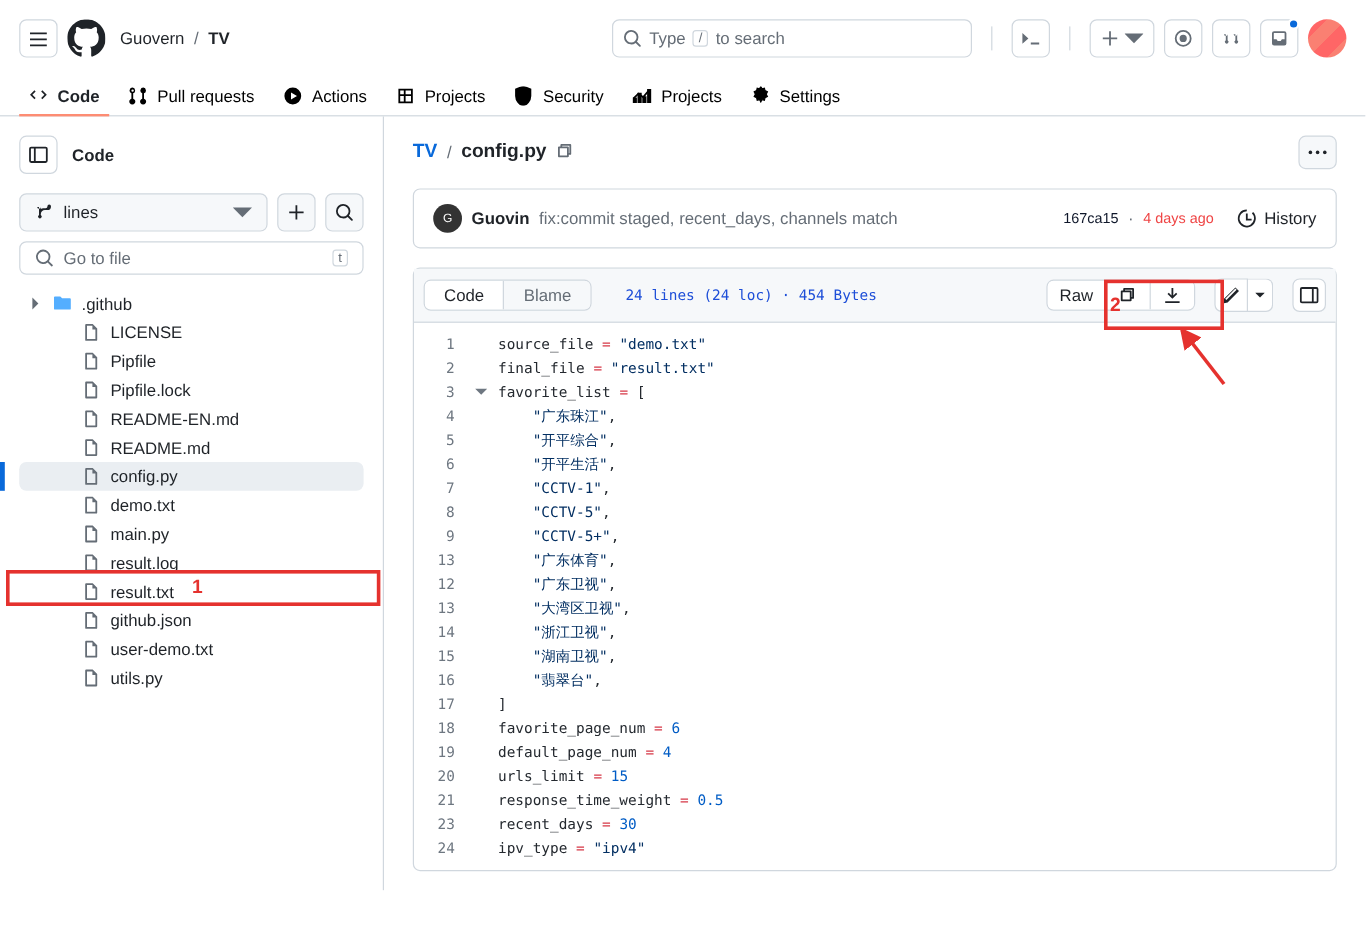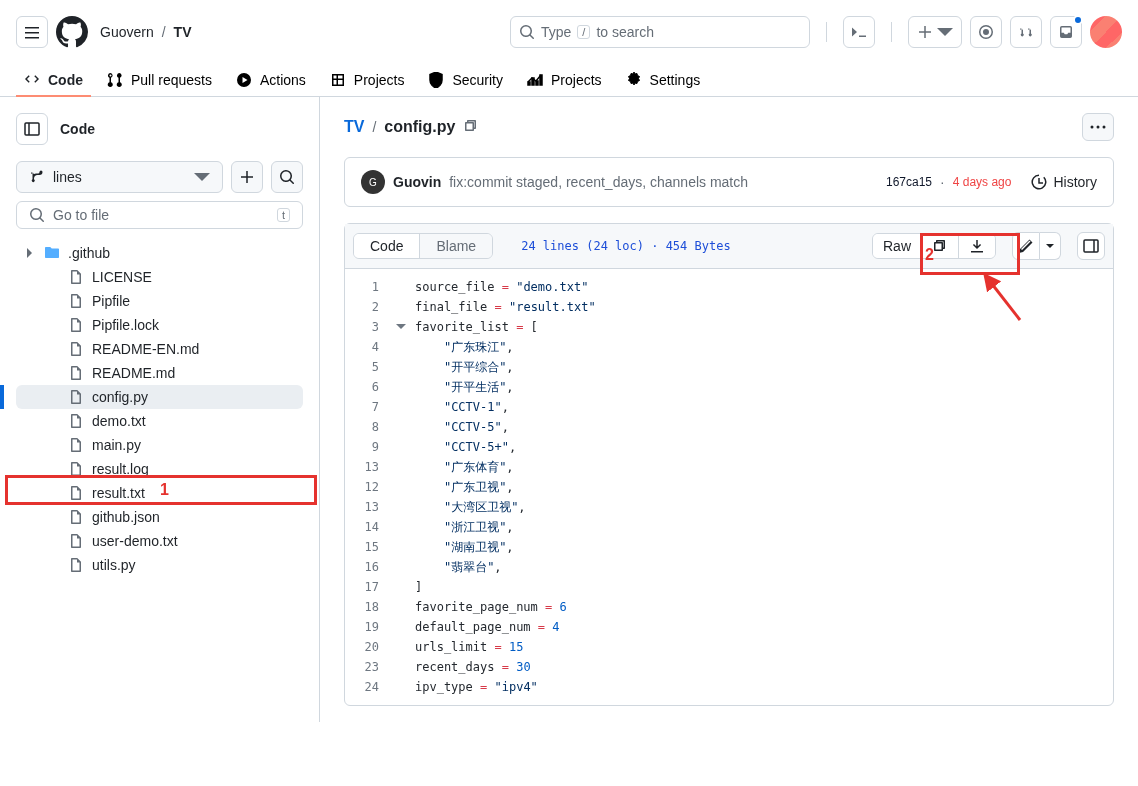--- a/index.html
+++ b/index.html
@@ -639,20 +639,25 @@
               <span class="lineno">19</span>
               <span class="fold-col"></span>
               <span class="linecode"><span class="v">default_page_num </span><span class="o">=</span><span class="v"> </span><span class="n">4</span></span>
             </div>
             <div class="code-line">
               <span class="lineno">20</span>
               <span class="fold-col"></span>
               <span class="linecode"><span class="v">urls_limit </span><span class="o">=</span><span class="v"> </span><span class="n">15</span></span>
             </div>
             <div class="code-line">
+              <span class="lineno">21</span>
+              <span class="fold-col"></span>
+              <span class="linecode"><span class="v">response_time_weight </span><span class="o">=</span><span class="v"> </span><span class="n">0.5</span></span>
+            </div>
+            <div class="code-line">
               <span class="lineno">23</span>
               <span class="fold-col"></span>
               <span class="linecode"><span class="v">recent_days </span><span class="o">=</span><span class="v"> </span><span class="n">30</span></span>
             </div>
             <div class="code-line">
               <span class="lineno">24</span>
               <span class="fold-col"></span>
               <span class="linecode"><span class="v">ipv_type </span><span class="o">=</span><span class="v"> </span><span class="s">"ipv4"</span></span>
             </div>
           </div>

